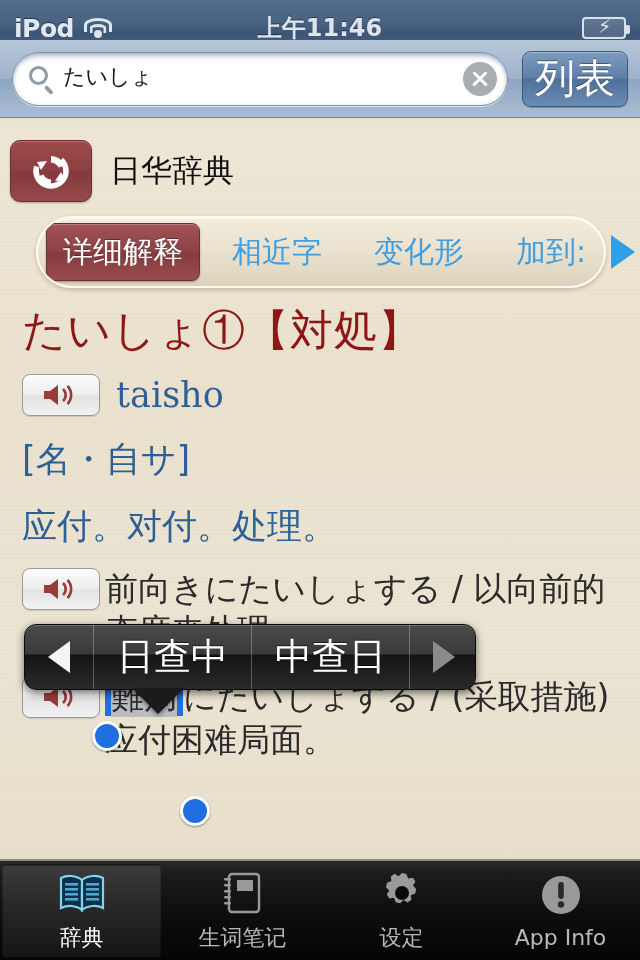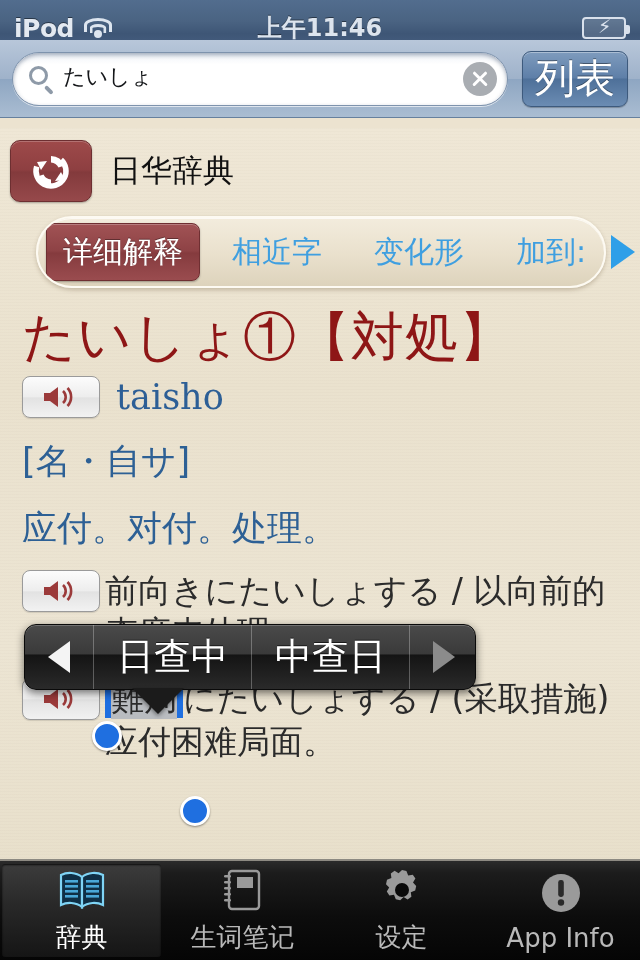--- a/index.html
+++ b/index.html
@@ -113,22 +113,22 @@
     border:1px solid #6f2f32; text-shadow:0 -1px 0 rgba(0,0,0,.35);
     box-shadow:inset 0 1px 0 rgba(255,255,255,.25), 0 1px 2px rgba(0,0,0,.3);
   }
   .tab-more{ position:absolute; right:0; top:14px; width:34px;height:44px;
     display:flex;align-items:center;justify-content:center;}
   .tab-more .tri{ width:0;height:0;border-left:24px solid #2f9fe8;
     border-top:17px solid transparent;border-bottom:17px solid transparent;}
 
   
   .entry{ padding:14px 18px 0 22px; }
-  .headword{ font-size:53px; color:#8e1616; font-family:Liberation Sans, sans-serif;
-     letter-spacing:1px; margin-bottom:2px;}
+  .headword{ font-size:43px; color:#8e1616; font-family:Liberation Sans, sans-serif;
+     letter-spacing:1px; margin-bottom:14px;}
   .romaji-row{ display:flex; align-items:center; gap:16px; margin-bottom:20px;}
   .spk-btn{
     width:78px;height:42px;border-radius:8px; flex:0 0 78px;
     background:linear-gradient(to bottom,#fcfcfc 0%,#ededed 50%,#e2e2e2 52%,#f2f2f2 100%);
     border:1px solid #9a9a9a; box-shadow:0 1px 1px rgba(0,0,0,.12);
     display:flex;align-items:center;justify-content:center;
   }
   .spk-glyph{ position:relative; width:40px;height:26px;}
   .romaji{ font-size:35px; color:#2d5f96; font-family:"DejaVu Serif",serif; }
   .pos{ font-size:35px; color:#2d6095; font-family:"DejaVu Sans",sans-serif; margin-bottom:20px;}
@@ -174,21 +174,21 @@
     border-top:1px solid #000;
     display:flex;
   }
   .tabbar:before{ content:""; position:absolute;left:0;top:-2px;width:640px;height:2px;
      background:#8d8a82;}
   .tbitem{ flex:1; display:flex;flex-direction:column;align-items:center;justify-content:center;
     gap:6px; position:relative; }
   .tbitem.active{ background:linear-gradient(to bottom,#3c3c3c 0%,#2a2a2a 40%,#151515 100%);
     box-shadow:inset 0 1px 2px rgba(0,0,0,.8); border-radius:3px; margin:3px 2px;}
   .tbicon{ width:52px;height:48px; display:flex;align-items:center;justify-content:center;}
-  .tblabel{ font-size:26px; color:#b9b9b9; font-family:"DejaVu Sans",sans-serif;}
+  .tblabel{ font-size:22px; color:#b9b9b9; font-family:"DejaVu Sans",sans-serif;}
   .tbitem.active .tblabel{ color:#ffffff; }
 </style>
 </head>
 <body>
 
 <div class="statusbar">
   <div class="sb-left">
     <span class="sb-carrier">iPod</span>
     <span class="wifi">
       <i class="a1"></i>

